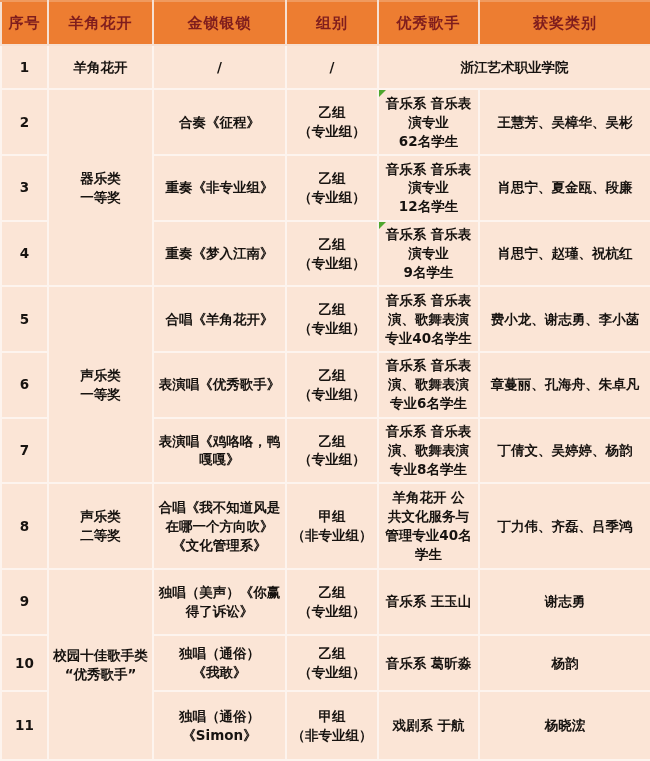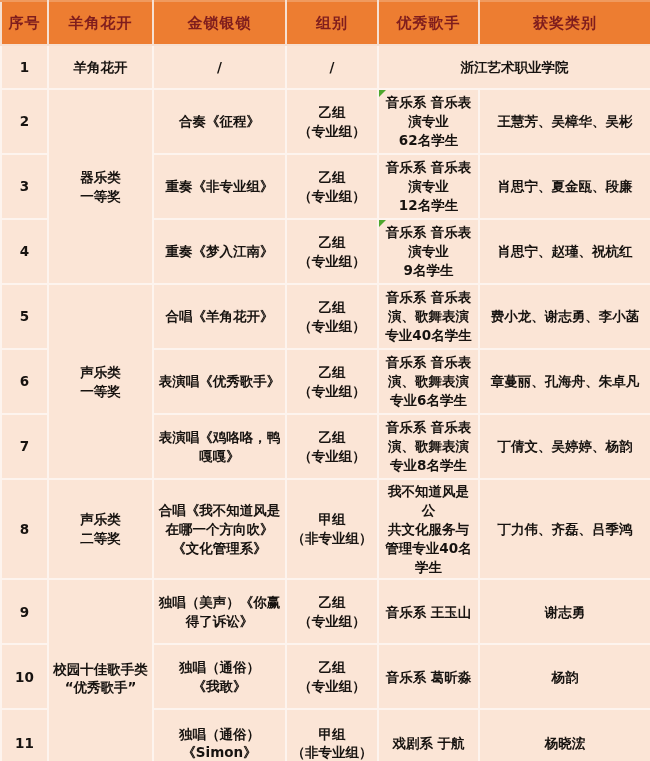--- a/index.html
+++ b/index.html
@@ -27,21 +27,21 @@
   thead tr{height:44px;}
   tbody tr:nth-child(1){height:44px;}
   tbody tr:nth-child(2){height:65px;}
   tbody tr:nth-child(3){height:65px;}
   tbody tr:nth-child(4){height:65px;}
   tbody tr:nth-child(5){height:65px;}
   tbody tr:nth-child(6){height:65px;}
   tbody tr:nth-child(7){height:65px;}
   tbody tr:nth-child(8){height:85px;}
   tbody tr:nth-child(9){height:65px;}
-  tbody tr:nth-child(10){height:65px;}
+  tbody tr:nth-child(10){height:56px;}
   tbody tr:nth-child(11){height:68px;border-radius:26px;}
   td.has-marker::before{
     content:"";position:absolute;top:0;left:0;
     border-top:7px solid #4ea72e;border-right:7px solid transparent;
   }
 </style>
 </head>
 <body>
 
 <div class="table-wrap">
@@ -139,21 +139,21 @@
         </tr>
         <tr>
           <td>8</td>
           <td>声乐类
 二等奖</td>
           <td>合唱《我不知道风是
 在哪一个方向吹》
 《文化管理系》</td>
           <td>甲组
 （非专业组）</td>
-          <td>我不知道风是 公
+          <td>羊角花开 公
 共文化服务与
 管理专业40名
 学生</td>
           <td>丁力伟、齐磊、吕季鸿</td>
         </tr>
         <tr>
           <td>9</td>
           <td rowspan="3">校园十佳歌手类
 “优秀歌手”</td>
           <td>独唱（美声）《你赢

